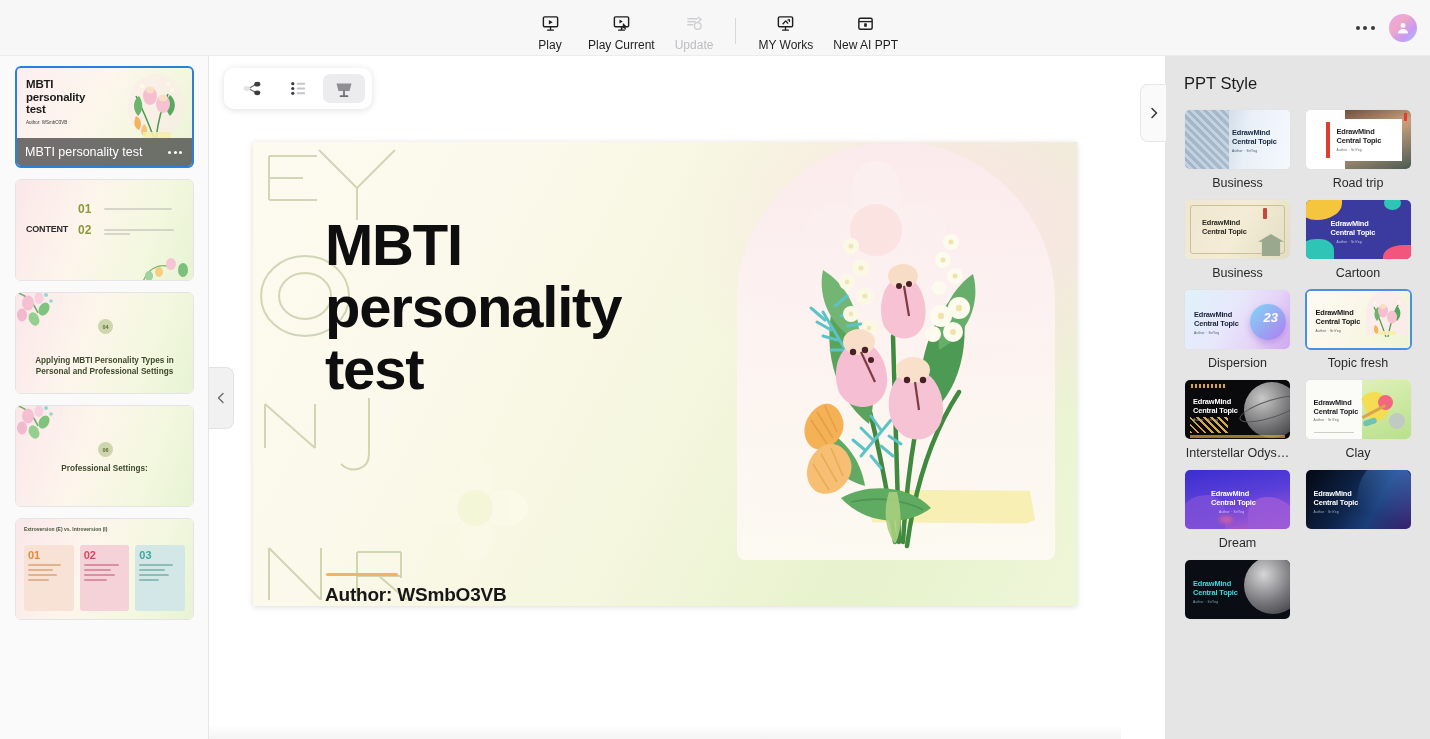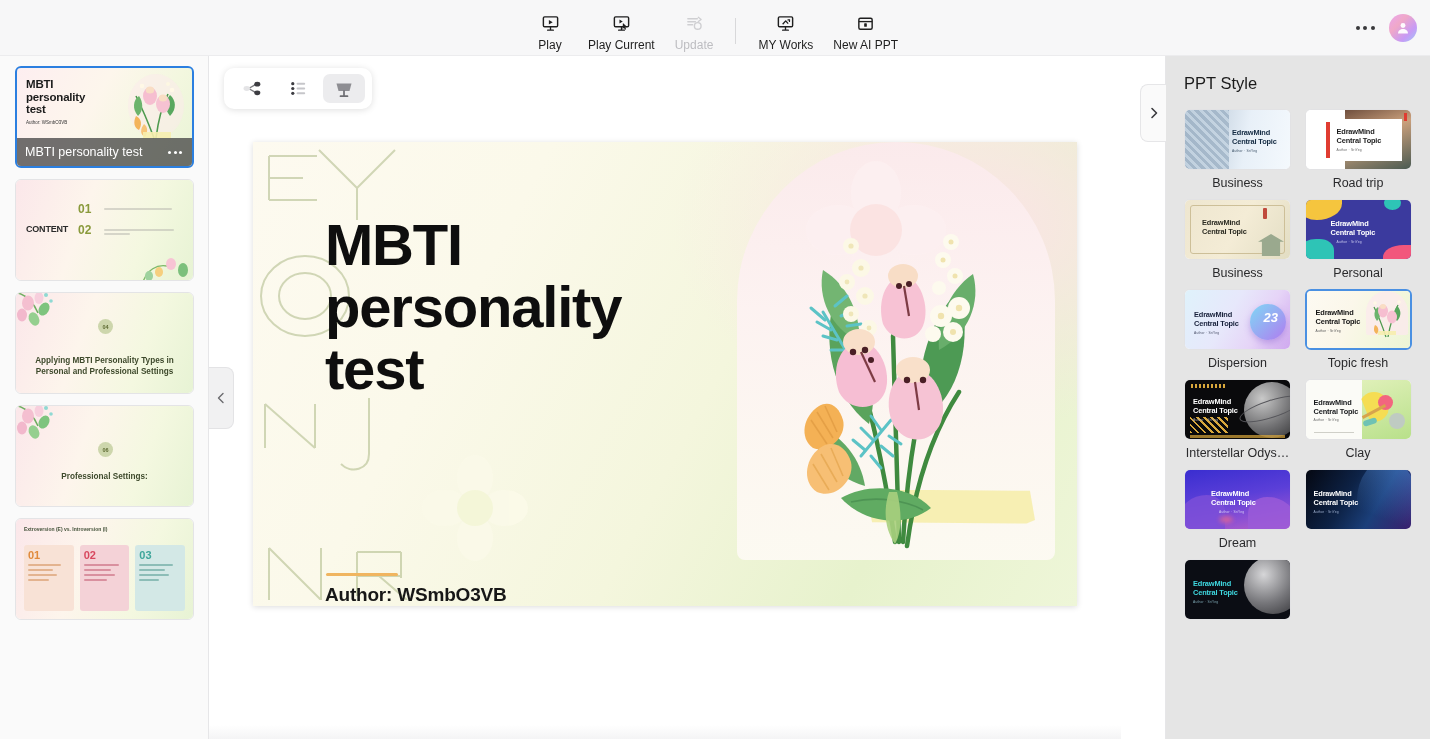--- a/index.html
+++ b/index.html
@@ -371,21 +371,21 @@
             <path d="M4 4c8 2 16 10 20 20" stroke="#6fae61" stroke-width="1.5" fill="none"></path>
             <ellipse cx="14" cy="14" rx="6" ry="7.5" fill="#f4bfd0"></ellipse>
             <ellipse cx="25" cy="9" rx="4.5" ry="6" fill="#f7cfdd"></ellipse>
             <ellipse cx="8" cy="26" rx="5" ry="6.5" fill="#f2b8cc"></ellipse>
             <ellipse cx="30" cy="20" rx="5" ry="7" fill="#7ec47e" transform="rotate(30 30 20)"></ellipse>
             <ellipse cx="20" cy="30" rx="5" ry="7" fill="#95cf8f" transform="rotate(-25 20 30)"></ellipse>
             <circle cx="32" cy="6" r="2" fill="#8fd9d3"></circle>
             <circle cx="37" cy="12" r="1.8" fill="#8fd9d3"></circle>
           </svg>
           <div class="tb-badge" style="left:82px; top:36px;">06</div>
-          <div class="tb-head" style="top:57px;margin-top:8px;">Professional Settings:</div>
+          <div class="tb-head" style="top:57px;">Professional Settings:</div>
         </div>
 
 
         <div class="thumb">
           <div class="tb-grad2"></div>
           <div class="tb-title-sm">Extroversion (E) vs. Introversion (I)</div>
           <div class="tb-cards">
             <div class="tb-card" style="background:#f8e2d6;">
               <div class="n" style="color:#e08a3c;">01</div>
               <div class="bl" style="background:#c97b3a; width:80%;"></div>
@@ -657,21 +657,21 @@
             <div style="position:absolute;left:-6px;top:-8px;width:42px;height:28px;background:#f5c53e;border-radius:0 0 60% 40%"></div>
             <div style="position:absolute;left:-8px;bottom:-8px;width:36px;height:28px;background:#2ec4b6;border-radius:50% 40% 0 0"></div>
             <div style="position:absolute;right:-6px;bottom:-6px;width:34px;height:20px;background:#f2567c;border-radius:60% 0 0 0"></div>
             <div style="position:absolute;right:10px;top:-4px;width:17px;height:14px;background:#2ec4b6;border-radius:50%"></div>
             <div class="st-txt" style="left:25px; top:20px; color:#fff;">
               <div>EdrawMind</div>
               <div>Central Topic</div>
             </div>
             <div class="st-sub" style="left:31px; top:40px; color:#c9c9ef;">Author · SriYeg</div>
           </div>
-          <div class="style-name">Personal</div>
+          <div class="style-name">Cartoon</div>
         </div>
 
         <div class="style-item">
           <div class="style-thumb">
             <div style="position:absolute;inset:0;background:linear-gradient(120deg,#dff2fb 0%,#e7e8fb 42%,#e6d4f7 70%,#cfa8ef 100%)"></div>
             <div style="position:absolute;right:4px;top:14px;width:36px;height:36px;border-radius:50%;
               background:linear-gradient(135deg,#7fd8f5,#b07cf0);box-shadow:0 3px 6px rgba(120,80,200,.35)"></div>
             <div style="position:absolute;right:12px;top:20px;color:#fff;font-size:13px;font-weight:bold;font-style:italic">23</div>
             <div class="st-txt" style="left:9px; top:21px; color:#17203a;">
               <div>EdrawMind</div>

